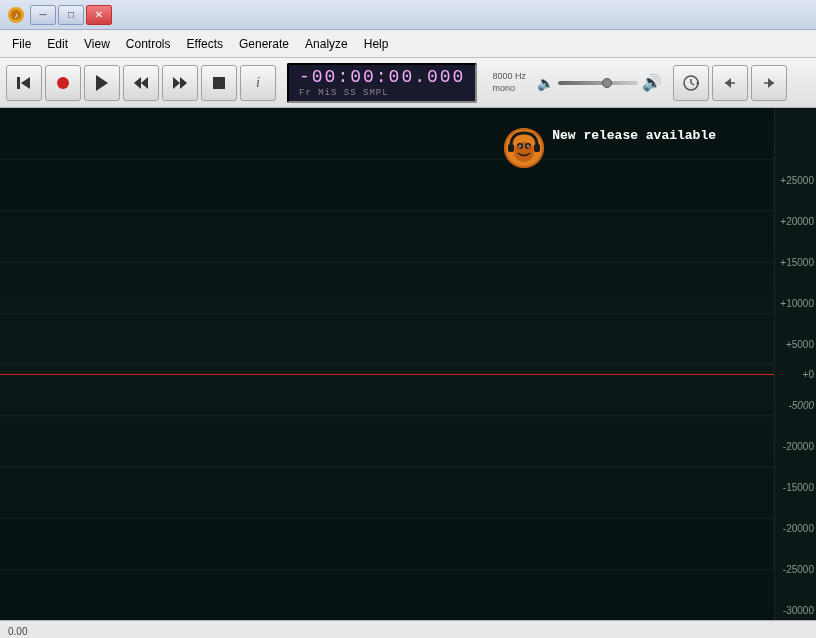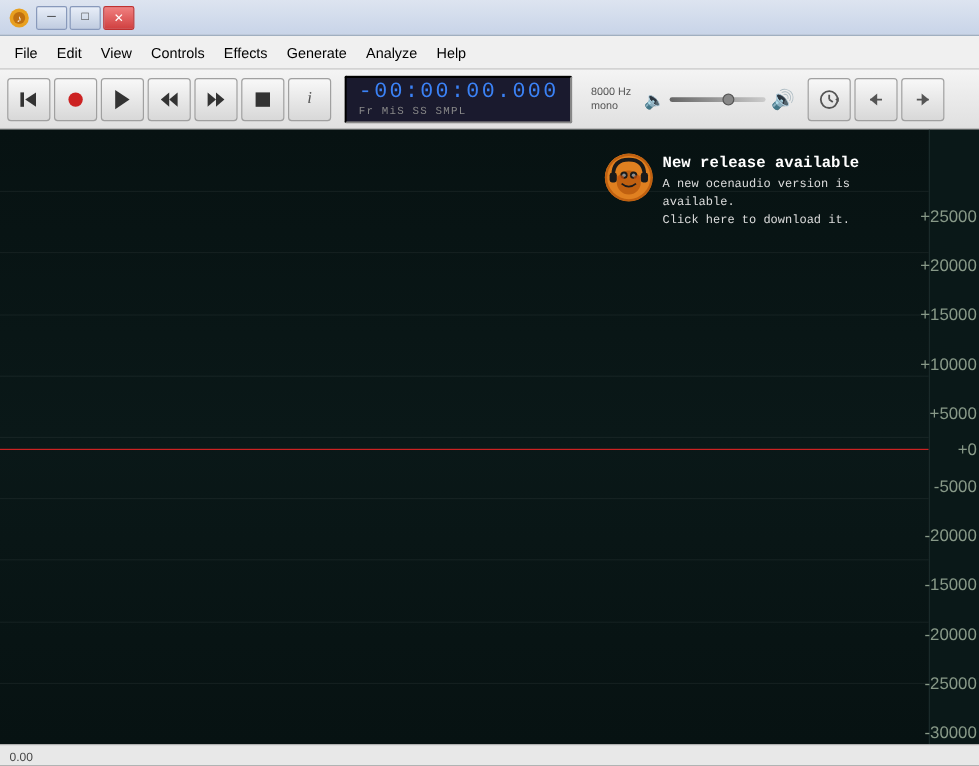--- a/index.html
+++ b/index.html
@@ -113,21 +113,21 @@
       min-width: 180px;
       height: 40px;
       display: flex;
       flex-direction: column;
       justify-content: center;
       border-radius: 2px;
     }
     #time-main {
       font-family: 'Courier New', monospace;
       font-size: 18px;
-      color: #3b82f6;
+      color: #f0abfc;
       letter-spacing: 2px;
       line-height: 1;
     }
     #time-sub {
       font-family: 'Courier New', monospace;
       font-size: 9px;
       color: #888;
       letter-spacing: 1px;
       margin-top: 2px;
     }
@@ -275,21 +275,21 @@
       display: flex;
       flex-direction: column;
     }
     #scale-ruler-inner {
       flex: 1;
       position: relative;
     }
     .scale-label {
       position: absolute;
       right: 2px;
-      font-size: 14px;
+      font-size: 10px;
       color: #889988;
       transform: translateY(-50%);
     }
 
     
     #status-bar {
       background: #e8e8e8;
       height: 22px;
       border-top: 1px solid #b0b0b0;
       display: flex;
@@ -468,38 +468,33 @@
             <ellipse cx="27" cy="20" rx="3" ry="2" fill="#c85510" opacity="0.7"></ellipse>
 
             <path d="M7 18 Q7 5 20 5 Q33 5 33 18" stroke="#1a1a1a" stroke-width="3" fill="none"></path>
             <rect x="4" y="16" width="6" height="8" rx="2" fill="#1a1a1a"></rect>
             <rect x="30" y="16" width="6" height="8" rx="2" fill="#1a1a1a"></rect>
           </svg>
         </div>
       </div>
       <div id="notif-text">
         <div id="notif-title">New release available</div>
-        <div id="notif-body">
-          <span>A new ocenaudio version is</span><br>
-          <span>available.</span><br>
-          <span>Click here to download it.</span>
-        </div>
       </div>
     </div>
   </div>
 
   <div id="scale-ruler">
     <div id="scale-ruler-inner">
       <span class="scale-label" style="top:14%;">+25000</span>
       <span class="scale-label" style="top:22%;">+20000</span>
       <span class="scale-label" style="top:30%;">+15000</span>
       <span class="scale-label" style="top:38%;margin-left:17px;">+10000</span>
       <span class="scale-label" style="top:46%;">+5000</span>
       <span class="scale-label" style="top:52%;">+0</span>
-      <span class="scale-label" style="top:58%;">-5000</span>
+      <span class="scale-label" style="top:58%;font-style:italic;">-5000</span>
       <span class="scale-label" style="top:66%;">-20000</span>
       <span class="scale-label" style="top:74%;">-15000</span>
       <span class="scale-label" style="top:82%;">-20000</span>
       <span class="scale-label" style="top:90%;">-25000</span>
       <span class="scale-label" style="top:98%;">-30000</span>
     </div>
   </div>
 </div>
 
 <div id="status-bar">

